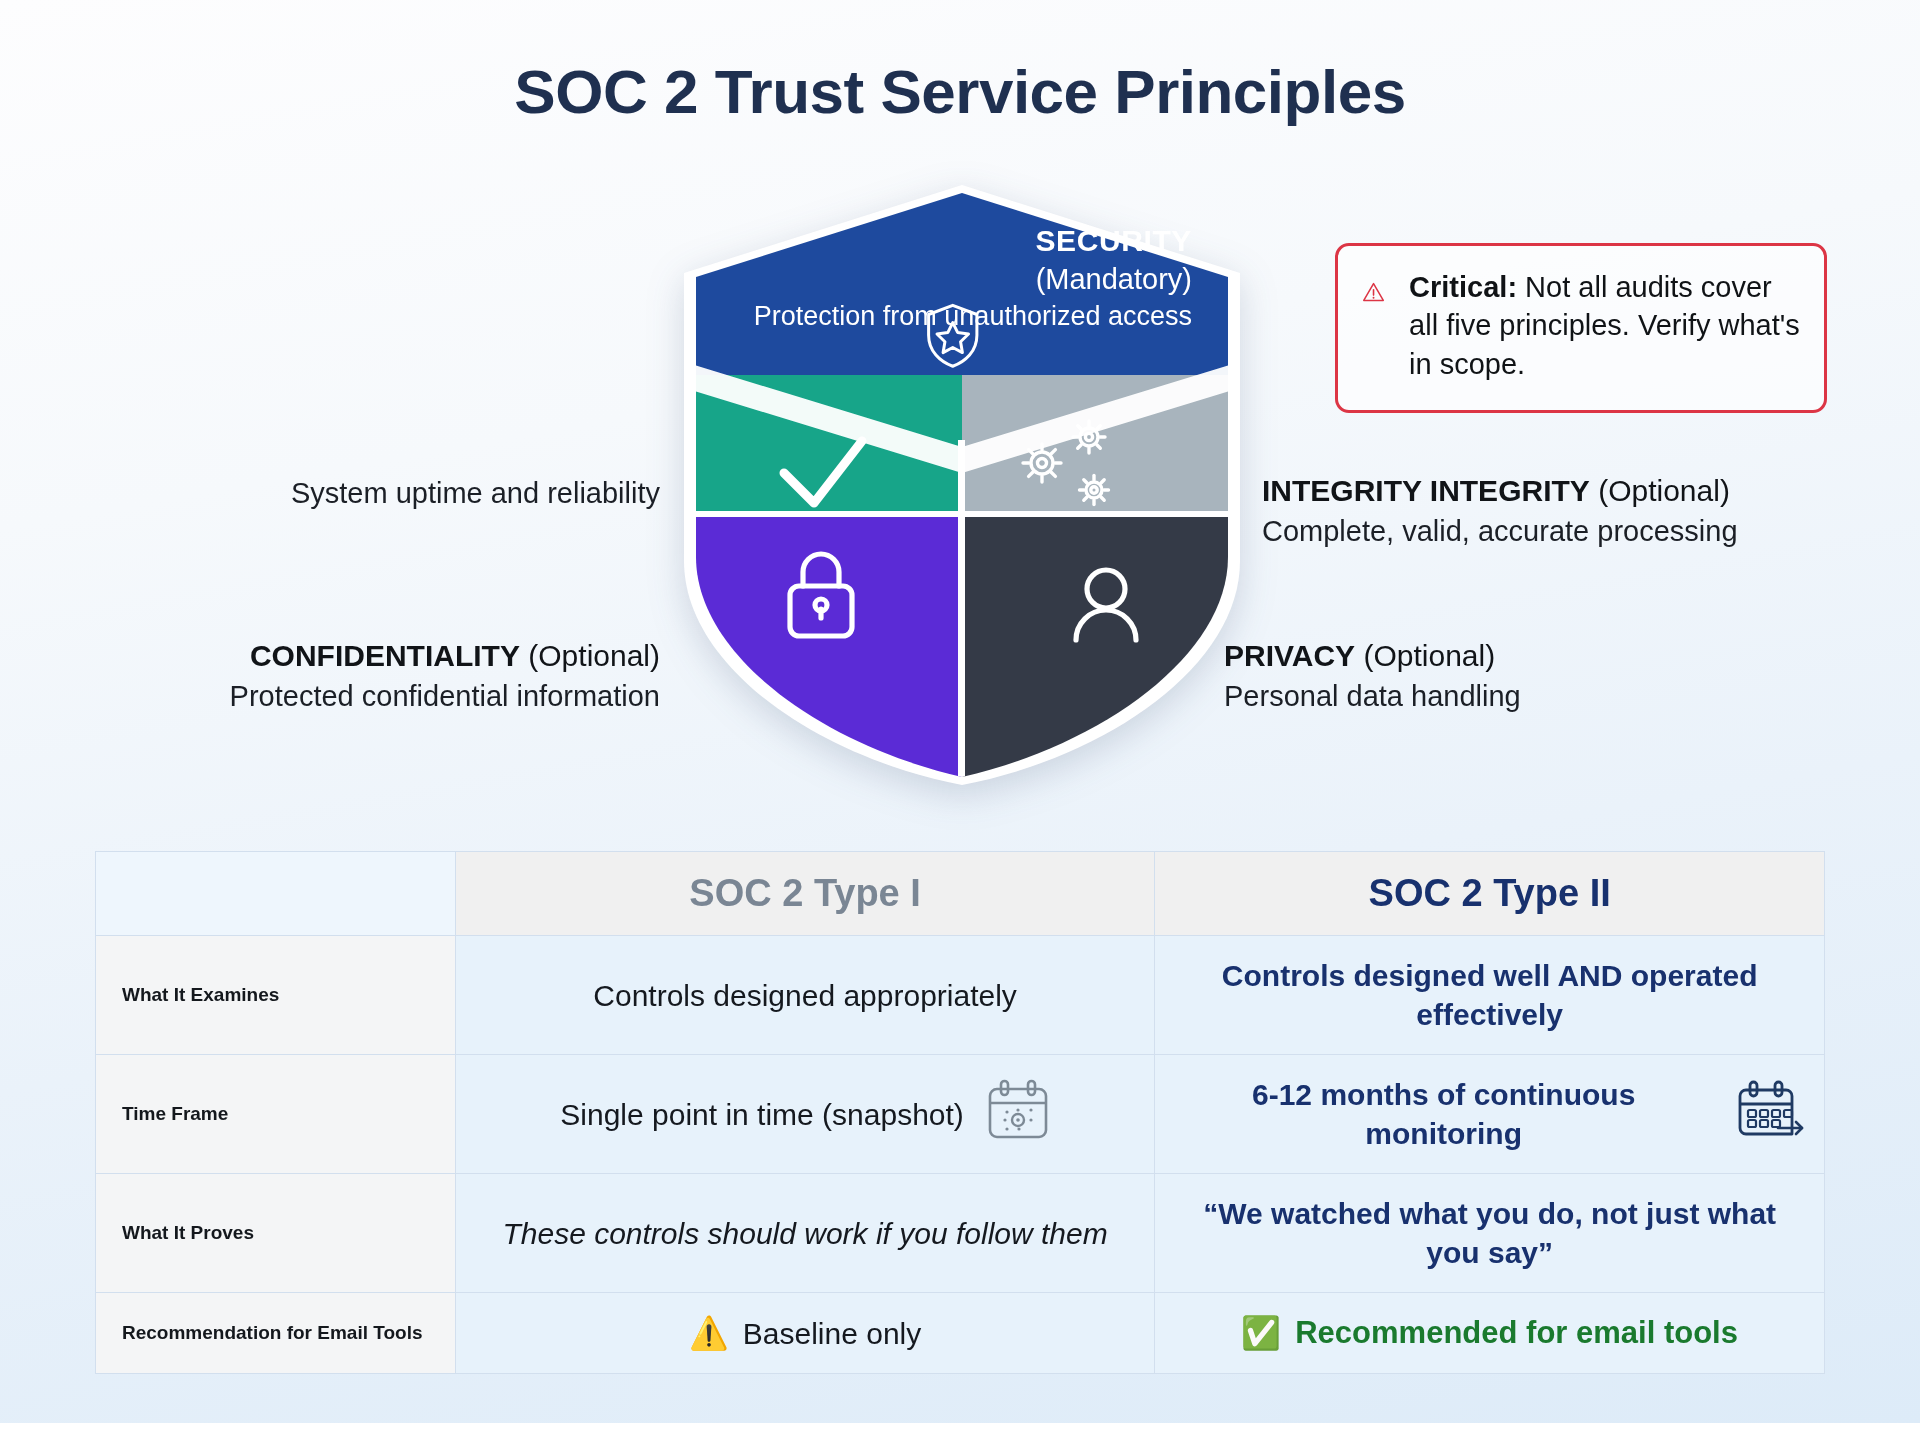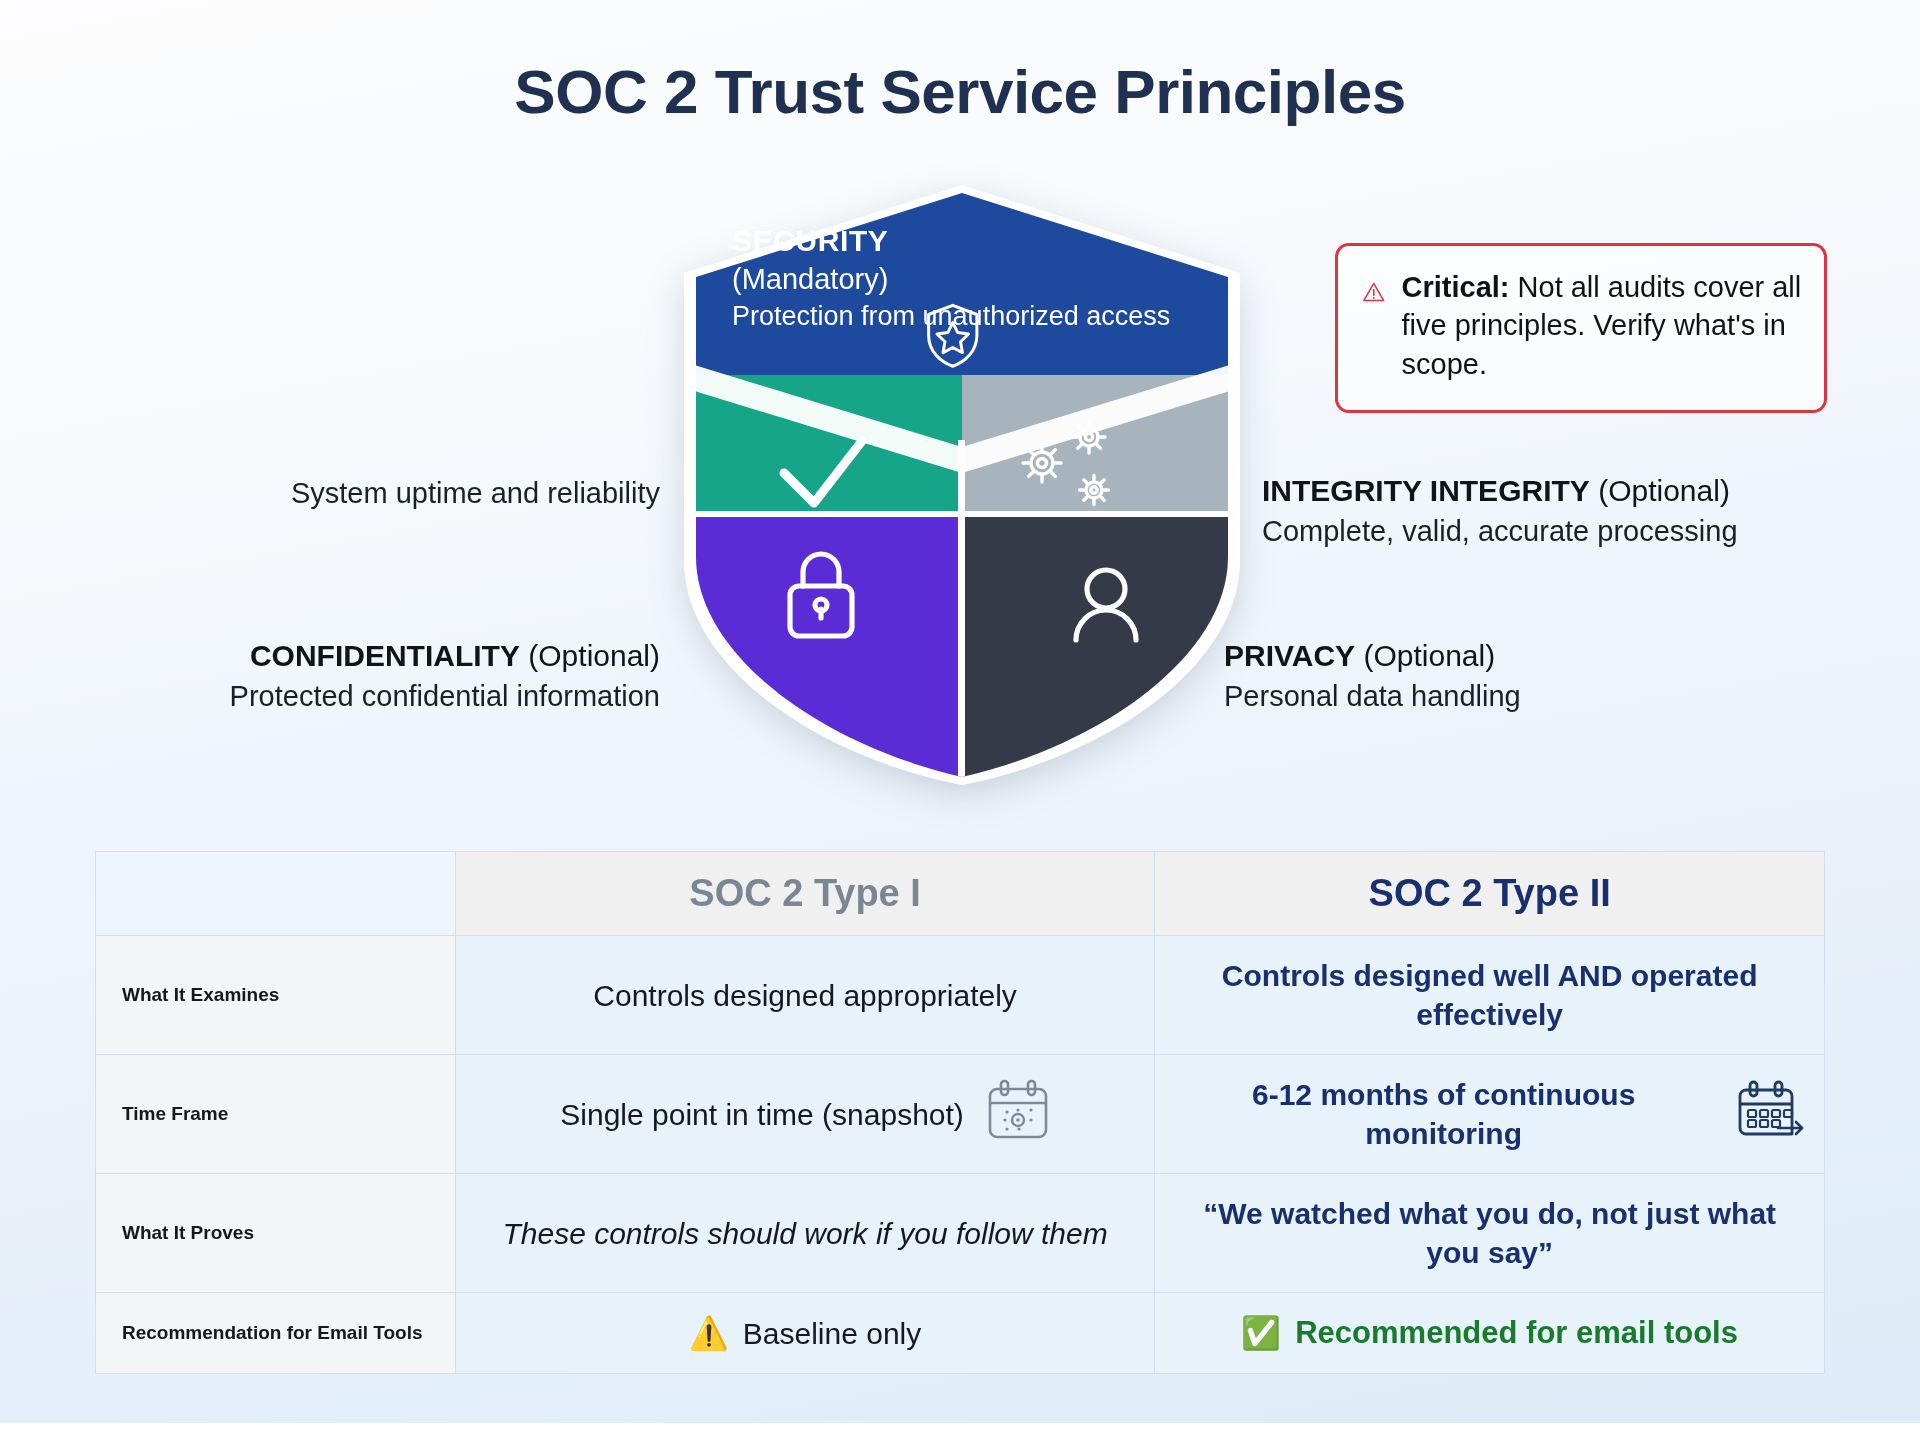--- a/index.html
+++ b/index.html
@@ -28,22 +28,22 @@
   .shield-wrap {
     position: absolute;
     left: 672px; top: 185px;
     width: 580px; height: 600px;
   }
   .shield-svg { position: absolute; left: 0; top: 0; width: 580px; height: 600px;
     filter: drop-shadow(0 10px 18px rgba(40,60,100,0.18)); }
 
   .sec-text {
     position: absolute;
-    left: 60px; top: 38px; width: 480px;
-    text-align: left; color: #ffffff;
+    left: 40px; top: 38px; width: 480px;
+    text-align: right; color: #ffffff;
     pointer-events: none;
   }
   .sec-title { font-size: 30px; font-weight: bold; letter-spacing: 0.6px; line-height: 1.2; }
   .sec-sub   { font-size: 29px; font-weight: normal; line-height: 1.25; margin-top: 2px; }
   .sec-desc  { font-size: 27px; font-weight: normal; line-height: 1.25; margin-top: 3px; }
 
   
   .side-label { position: absolute; }
   .side-label .lab-title { font-size: 30px; color: #111418; line-height: 1.28; }
   .side-label .lab-title b { font-weight: bold; }
@@ -53,21 +53,21 @@
   .lab-confidential { left: 40px;  top: 637px; width: 620px; text-align: right; }
   .lab-processing   { left: 1262px; top: 472px; width: 640px; text-align: left; }
   .lab-privacy      { left: 1224px; top: 637px; width: 640px; text-align: left; }
 
   
   .critical-box {
     position: absolute; left: 1335px; top: 243px;
     width: 492px; height: 170px;
     border: 3px solid #dc3545; border-radius: 14px;
     background: rgba(255,255,255,0.62);
-    display: flex; align-items: flex-start; gap: 16px;
+    display: flex; align-items: flex-start; gap: 24px;
     padding: 22px 22px 18px 24px;
   }
   .critical-text { font-size: 29px; line-height: 1.32; color: #101316; }
   .critical-text b { font-weight: bold; }
 
   
   .cmp {
     position: absolute; left: 95px; top: 851px;
     width: 1730px;
     border-collapse: collapse;

